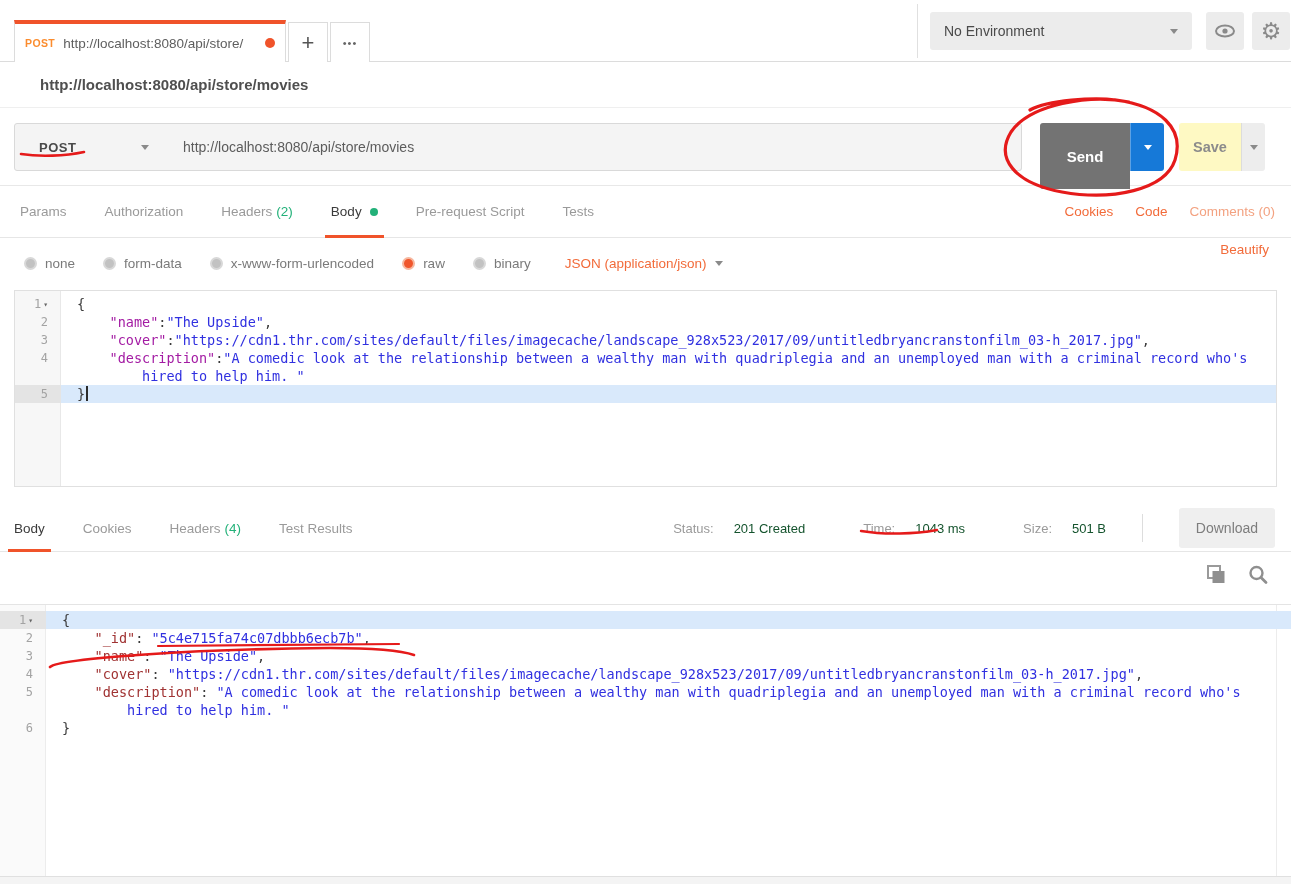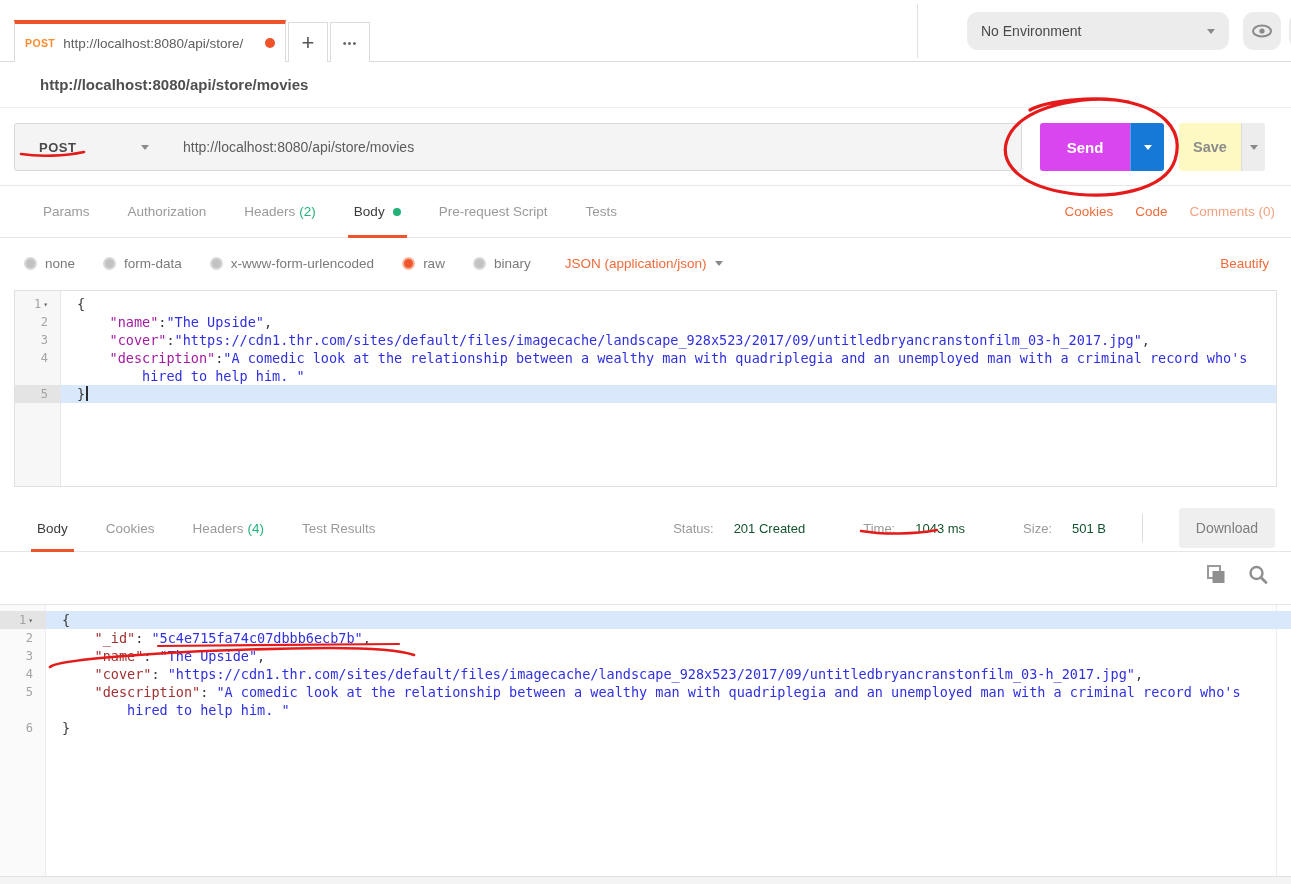--- a/index.html
+++ b/index.html
@@ -14,70 +14,70 @@
           border-top:4px solid #f0532a;border-bottom:none;display:flex;align-items:center;
           padding:0 10px;gap:8px;}
   .reqtab .method{color:#fb8c2e;font-weight:bold;font-size:10.5px;letter-spacing:.4px;}
   .reqtab .turl{color:#5e5e5e;font-size:13.5px;white-space:nowrap;overflow:hidden;flex:1;}
   .unsaved-dot{width:10px;height:10px;border-radius:50%;background:#f0532a;flex:none;}
   .minitab{top:22px;height:40px;background:#fff;border:1px solid #dcdcdc;border-bottom:none;
            display:flex;align-items:center;justify-content:center;color:#555;}
   #plustab{left:288px;width:40px;font-size:22px;font-weight:300;}
   #moretab{left:330px;width:40px;font-size:11px;letter-spacing:1px;color:#666;}
   #hdr-divider{left:917px;top:4px;width:1px;height:54px;background:#e0e0e0;}
-  .graybtn{background:#ececec;border-radius:11px;display:flex;align-items:center;margin-left:37px;}
+  .graybtn{background:#ececec;border-radius:3px;display:flex;align-items:center;}
   #envsel{left:930px;top:12px;width:262px;height:38px;padding:0 14px;justify-content:space-between;
           font-size:14px;color:#4a4a4a;}
   #eyebtn{left:1206px;top:12px;width:38px;height:38px;justify-content:center;}
   #gearbtn{left:1252px;top:12px;width:38px;height:38px;justify-content:center;color:#8a8a8a;font-size:23px;}
   .tri{width:0;height:0;border-left:4.5px solid transparent;border-right:4.5px solid transparent;
        border-top:5.5px solid #8a8a8a;display:inline-block;}
   .tri.white{border-top-color:#fff;}
 
   
   #titlerow{left:0;top:62px;width:1291px;height:46px;display:flex;align-items:center;padding-left:40px;
             border-bottom:1px solid #efefef;}
   #titlerow .t{font-size:15px;font-weight:bold;color:#4f4f4f;}
 
   
   #builder{left:0;top:108px;width:1291px;height:78px;border-bottom:1px solid #e8e8e8;background:#fff;}
   .field{background:#f4f4f4;border:1px solid #d9d9d9;height:48px;top:15px;display:flex;align-items:center;}
   #methodsel{left:14px;width:152px;border-radius:3px 0 0 3px;justify-content:space-between;padding:0 16px 0 24px;}
   #methodsel .m{font-size:13px;font-weight:bold;color:#4a4a4a;letter-spacing:.5px;}
   #urlfield{left:165px;width:857px;border-left:none;border-radius:0 3px 3px 0;padding:0 18px;
             font-size:14px;color:#5c5c5c;}
-  #sendmain{left:1040px;top:15px;width:90px;height:48px;background:#d946ef;border-radius:3px 0 0 3px;
+  #sendmain{left:1040px;top:15px;width:90px;height:66px;background:#737373;border-radius:3px 0 0 3px;
             color:#fff;font-weight:bold;font-size:15px;display:flex;align-items:center;justify-content:center;}
   #sendarrow{left:1130px;top:15px;width:34px;height:48px;background:#1679d8;border-radius:0 3px 3px 0;
              border-left:1px solid rgba(255,255,255,.3);display:flex;align-items:center;justify-content:center;}
   #savemain{left:1179px;top:15px;width:62px;height:48px;background:#fef9c3;border-radius:3px 0 0 3px;
             color:#8b8b8b;font-weight:bold;font-size:14.5px;display:flex;align-items:center;justify-content:center;}
   #savearrow{left:1241px;top:15px;width:24px;height:48px;background:#ededed;border-radius:0 3px 3px 0;
              border-left:1px solid #dcdcdc;display:flex;align-items:center;justify-content:center;}
 
   
   #reqtabs{left:0;top:186px;width:1291px;height:52px;border-bottom:1px solid #e6e6e6;
            display:flex;align-items:center;padding:0 16px 0 20px;}
-  .tabs-left{display:flex;gap:38px;align-items:center;flex:1;margin-left:23px;}
+  .tabs-left{display:flex;gap:38px;align-items:center;flex:1;}
   .rtab{font-size:13.5px;color:#9a9a9a;position:relative;height:52px;display:flex;align-items:center;}
   .rtab.active{color:#3b3b3b;}
   .rtab.active::after{content:"";position:absolute;left:-6px;right:-6px;bottom:0;height:3px;background:#f0532a;}
   .cnt{color:#23b179;margin-left:4px;}
   .greendot{display:inline-block;width:8px;height:8px;border-radius:50%;background:#23b179;margin-left:8px;}
   .tabs-right{display:flex;gap:22px;align-items:center;font-size:13.5px;}
   .olink{color:#f26b3a;}
   .olink.faint{color:#f3a281;}
 
   
   #radiorow{left:0;top:238px;width:1291px;height:50px;display:flex;align-items:center;padding-left:24px;gap:28px;}
   .radio{display:flex;align-items:center;gap:8px;font-size:13.5px;color:#7a7a7a;}
   .rdot{width:13px;height:13px;border-radius:50%;background:#c2c2c2;border:2px solid #d8d8d8;}
   .rdot.sel{background:#f0562c;border-color:#f6b79f;}
   #rawtype{color:#f26b3a;font-size:13.5px;display:flex;align-items:center;gap:9px;margin-left:6px;}
-  #beautify{position:absolute;right:22px;top:256px;color:#f26b3a;font-size:13.5px;}
+  #beautify{position:absolute;right:22px;top:242px;color:#f26b3a;font-size:13.5px;}
 
   
   .editor{background:#fff;font-family:"DejaVu Sans Mono","Liberation Mono",monospace;}
   #reqeditor{left:14px;top:290px;width:1263px;height:197px;border:1px solid #e0e0e0;padding-top:4px;}
   #reqeditor .gutbg{position:absolute;left:0;top:0;bottom:0;width:46px;background:#f7f7f7;border-right:1px solid #e8e8e8;}
   #respeditor{left:0;top:604px;width:1291px;height:272px;border-top:1px solid #e4e4e4;padding-top:6px;}
   #respeditor .gutbg{position:absolute;left:0;top:0;bottom:0;width:46px;background:#fafafa;border-right:1px solid #ececec;}
   #respeditor .scrolltrack{position:absolute;right:14px;top:0;bottom:0;width:1px;background:#ececec;}
   .edrow{display:flex;position:relative;height:18px;}
   .gut{width:46px;flex:none;text-align:right;padding-right:13px;font-size:12px;line-height:18px;color:#a3a3a3;}

